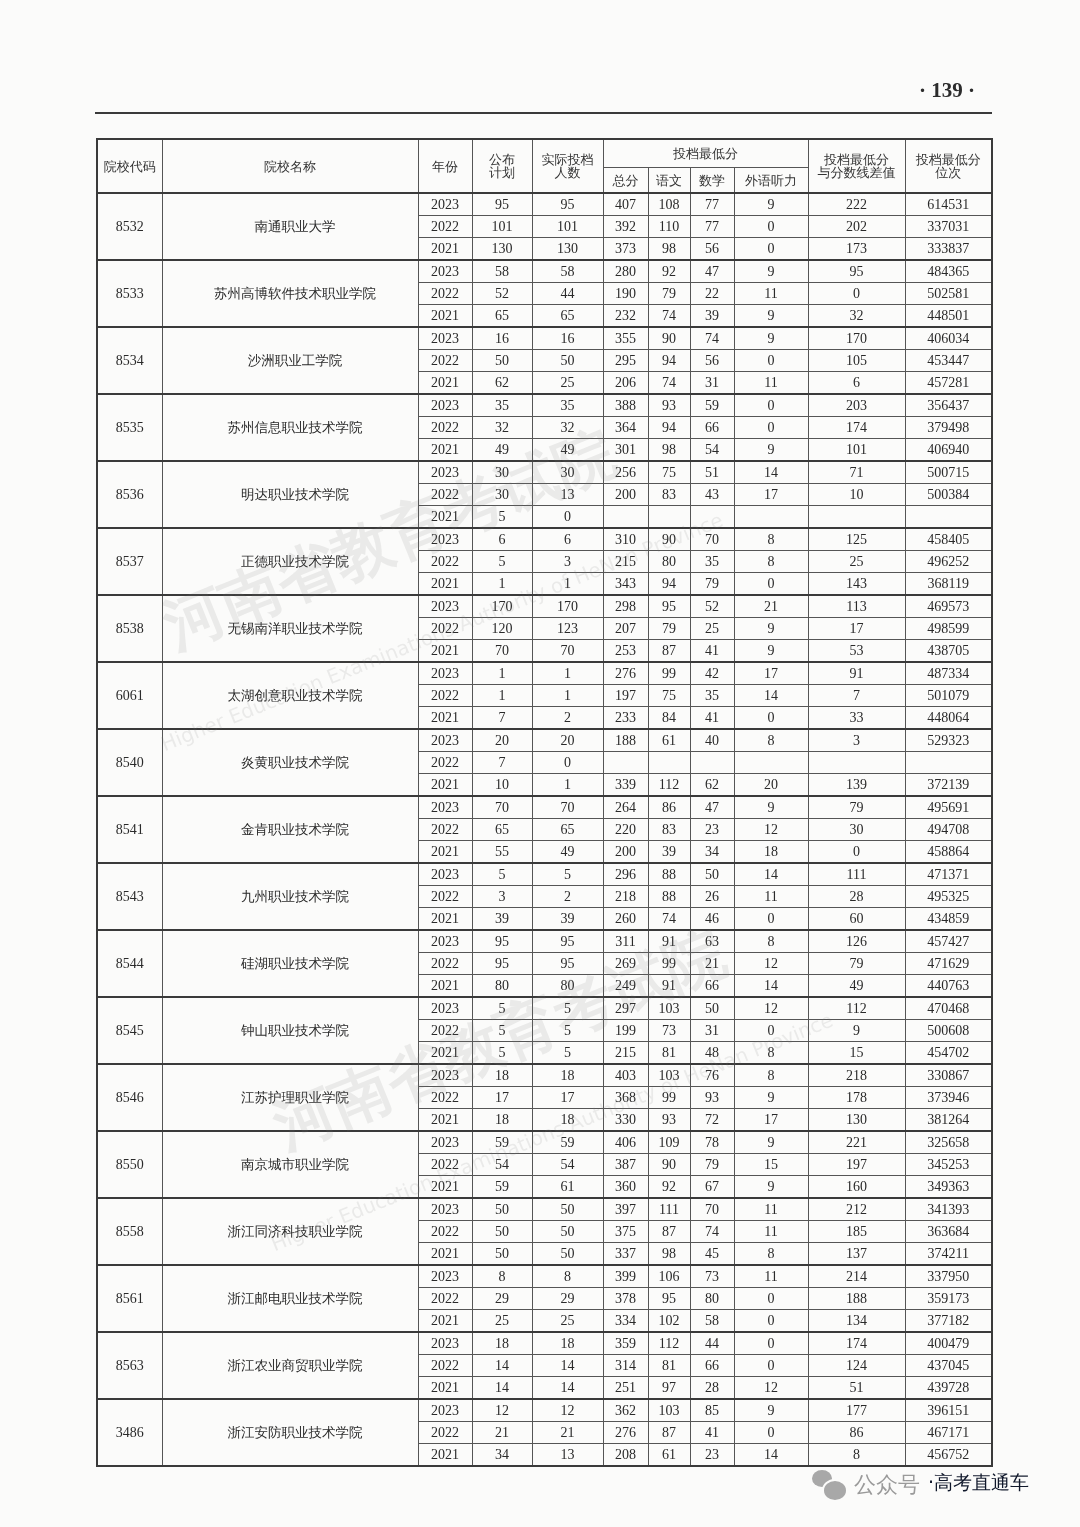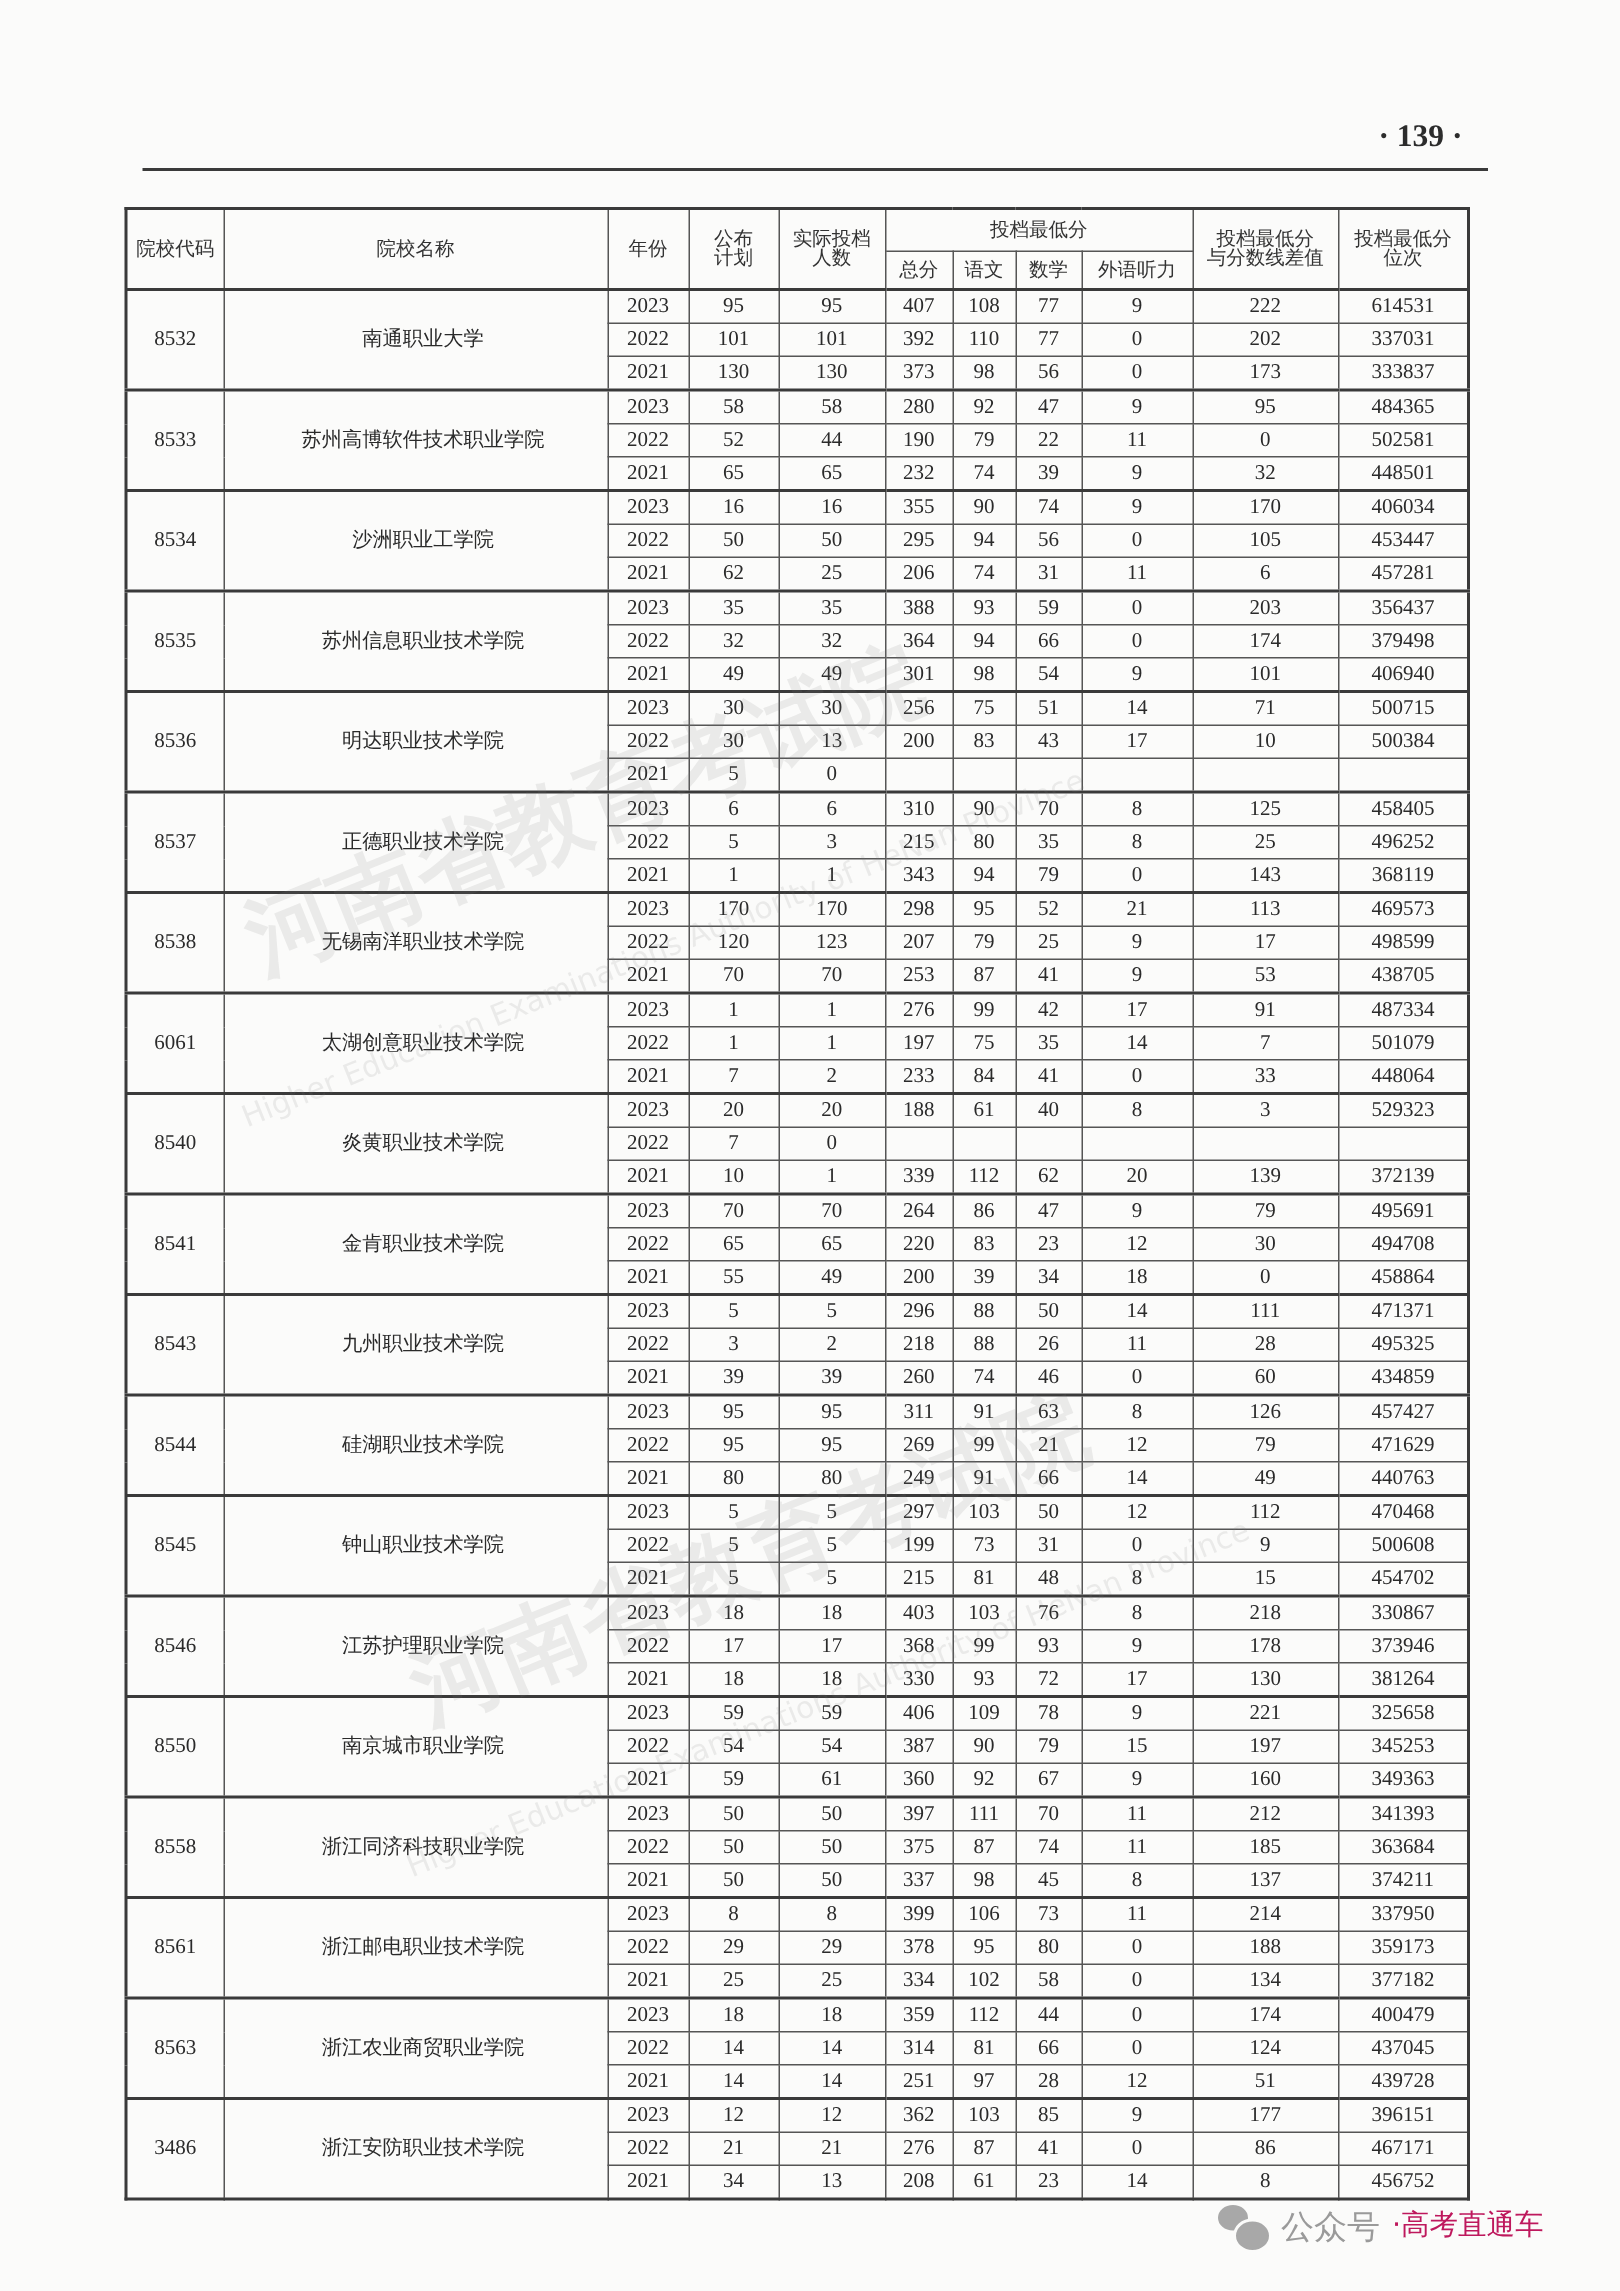--- a/index.html
+++ b/index.html
@@ -9,21 +9,21 @@
   }
   .page-header {
     position:absolute; left:200px; top:80px; width:790px; height:30px;
     font-family:"DejaVu Sans","Liberation Sans",sans-serif;
     font-size:19px; font-weight:bold; color:#2c2c2c; white-space:nowrap;
   }
   .page-header .title { position:absolute; left:0; top:0; letter-spacing:-0.3px; }
   .page-header .pageno { position:absolute; right:15px; top:-2px; font-family:"Liberation Serif",serif; font-weight:bold; font-size:21px; }
   .header-rule { position:absolute; left:95px; top:112px; width:897px; height:2px; background:#3a3a3a; }
   table.data {
-    position:absolute; left:83px; top:138px; width:895px;
+    position:absolute; left:96px; top:138px; width:895px;
     border-collapse:collapse; table-layout:fixed;
     border:2px solid #3a3a3a;
     font-family:"Liberation Serif","DejaVu Serif",serif; font-size:14px;
   }
   table.data td, table.data th {
     border:1px solid #555; padding:0; text-align:center; vertical-align:middle;
     font-weight:normal; line-height:1;
   }
   table.data th { font-family:"DejaVu Sans","Liberation Sans",sans-serif; font-size:13px; color:#333; }
   table.data tr.hdr1 th { height:27px; }
@@ -35,21 +35,21 @@
     position:absolute; pointer-events:none; color:rgba(120,120,120,0.13);
     font-family:"DejaVu Sans",sans-serif; font-weight:bold; transform:rotate(-22deg); white-space:nowrap;
   }
   .wechat {
     position:absolute; left:812px; top:1470px; height:32px; display:flex; align-items:flex-start; gap:8px;
     font-family:"DejaVu Sans","Liberation Sans",sans-serif; color:#9a9a9a; font-size:22px;
   }
   .wechat .icon { width:34px; height:30px; position:relative; }
   .wechat .icon .b1 { position:absolute; left:0; top:0; width:20px; height:17px; border-radius:50%; background:#a8a8a8; }
   .wechat .icon .b2 { position:absolute; left:10px; top:9px; width:22px; height:19px; border-radius:50%; background:#a8a8a8; border:2px solid #fbfbfa; }
-  .wechat .acct { color:#be185d; font-size:19px; }
+  .wechat .acct { color:#0f172a; font-size:19px; }
 </style>
 </head>
 <body>
 
 <div class="page-header">
   <span class="pageno">· 139 ·</span>
 </div>
 <div class="header-rule"></div>
 
 <table class="data">

